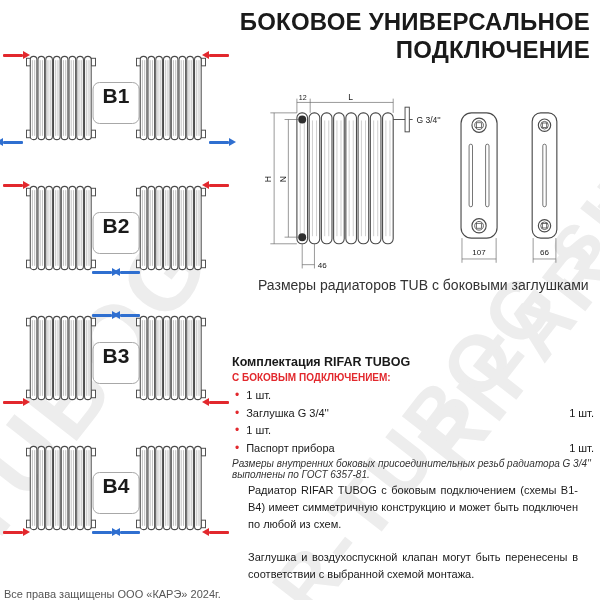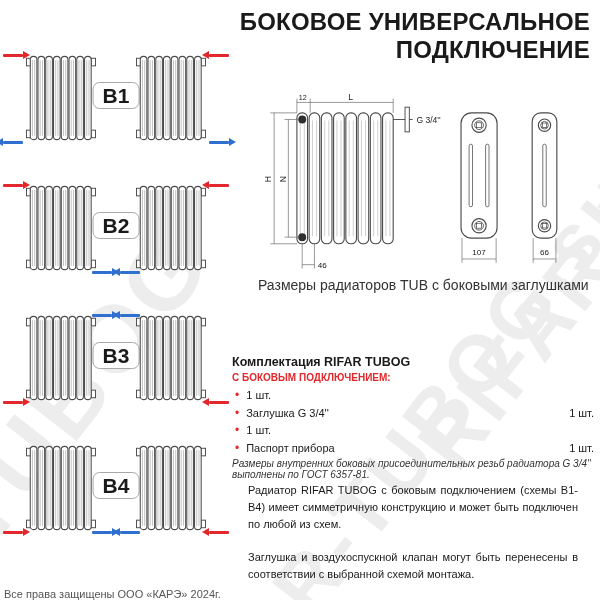--- a/index.html
+++ b/index.html
@@ -21,21 +21,21 @@
          font-size:24px;font-weight:800;line-height:1.15;letter-spacing:.2px;}
 
   
   #schemes-column{position:absolute;left:0;top:38px;width:232px;}
   .scheme-row{position:relative;width:232px;height:130px;}
   .radiator{position:absolute;top:12px;width:70px;height:96px;}
   .radiator.left{left:26px;}
   .radiator.right{left:136px;}
   .scheme-label{position:absolute;left:50%;top:44px;transform:translateX(-50%);
         background:#fff;border:1.5px solid #a8a8a8;border-radius:7px;
-        font-size:21px;font-weight:800;padding:0px 9px 0 9px;line-height:1.2;}
+        font-size:21px;font-weight:800;padding:0px 9px 15px 9px;line-height:1.2;}
   .arrow{position:absolute;height:2.6px;width:20px;border-radius:1px;}
   .col-red{background:var(--red);color:var(--red);}
   .col-blue{background:var(--blue);color:var(--blue);}
   .arrow::after{content:'';position:absolute;top:-3.4px;width:0;height:0;
         border-top:4.6px solid transparent;border-bottom:4.6px solid transparent;}
   .dir-right::after{right:-7px;border-left:7.5px solid currentColor;}
   .dir-left::after{left:-7px;border-right:7.5px solid currentColor;}
   .pos-top-left{left:3px;top:16px;}
   .pos-bottom-left{left:3px;top:103px;}
   .pos-top-right{right:3px;top:16px;}

